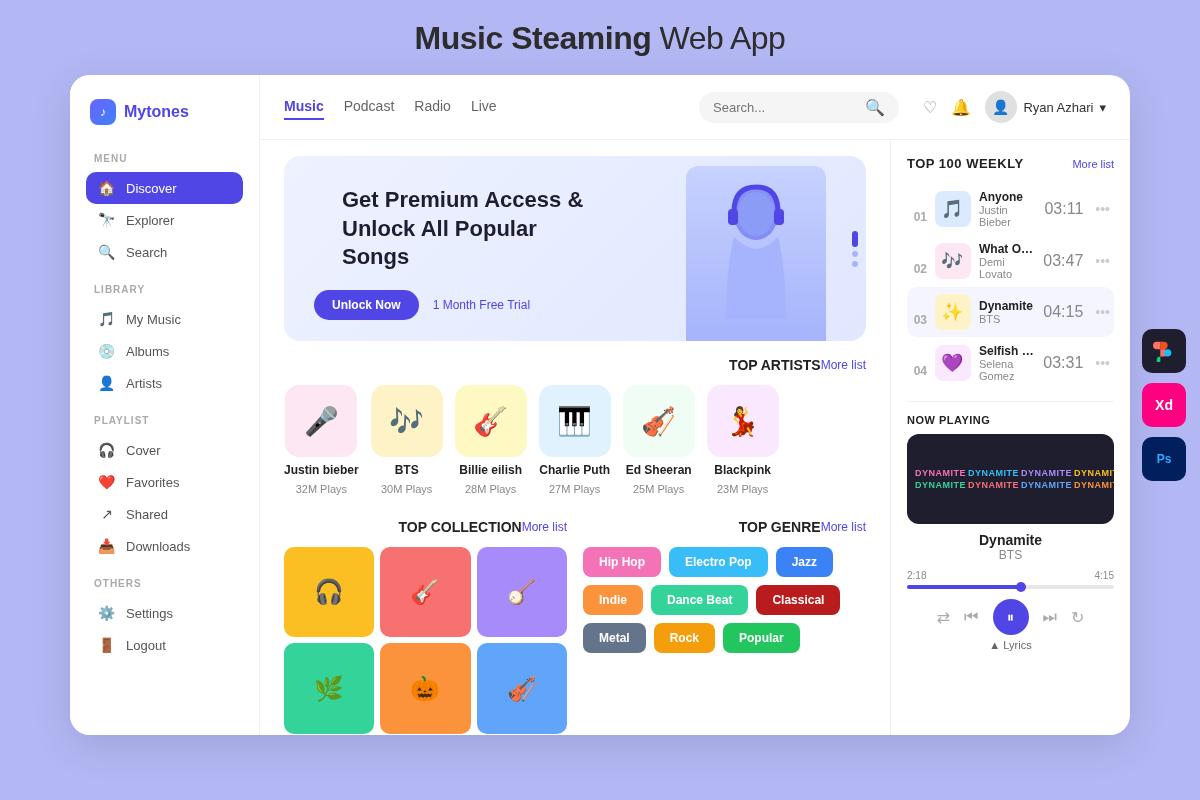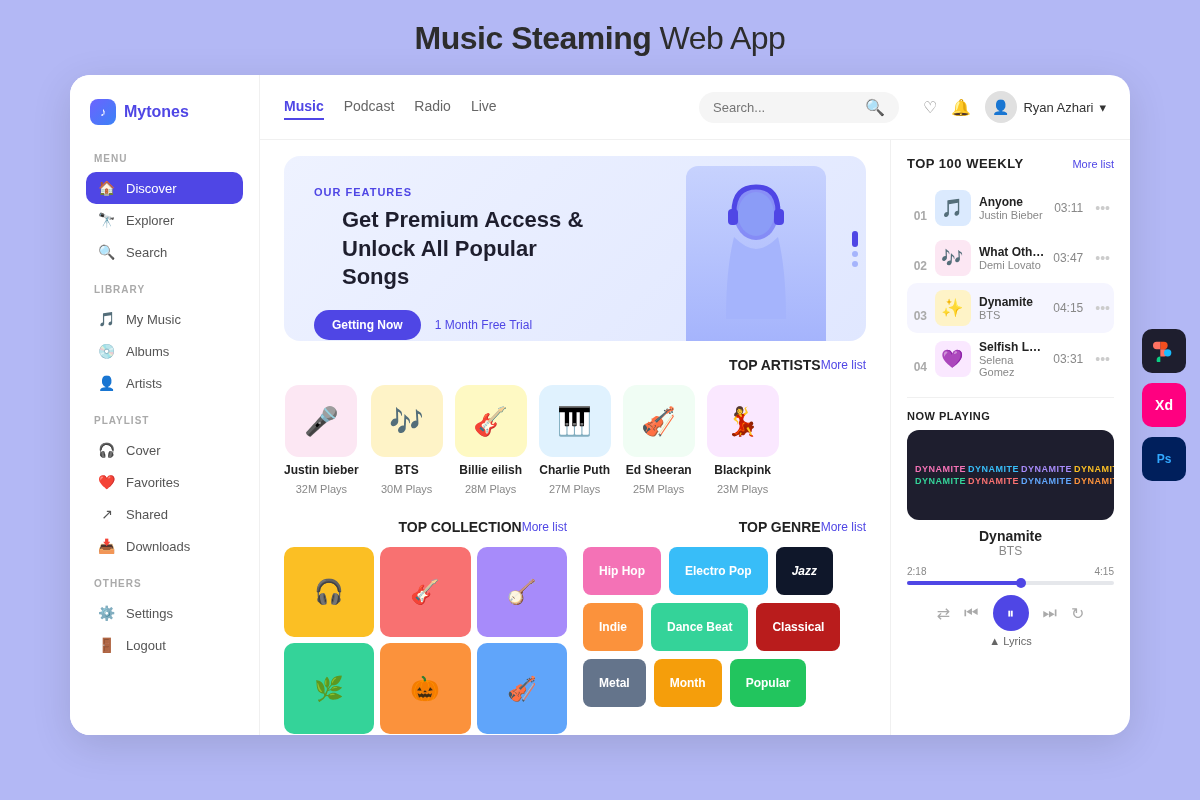--- a/index.html
+++ b/index.html
@@ -189,21 +189,21 @@
     .genre-section { flex: 1; }
     .collection-grid { display: grid; grid-template-columns: repeat(3, 1fr); gap: 6px; }
     .collection-item {
       width: 100%; aspect-ratio: 1;
       border-radius: 10px; overflow: hidden;
       display: flex; align-items: center; justify-content: center;
       font-size: 24px;
     }
     .genre-tags { display: flex; flex-wrap: wrap; gap: 8px; }
     .genre-tag {
-      padding: 17px 16px; border-radius: 8px;
+      padding: 8px 16px; border-radius: 8px;
       font-size: 12px; font-weight: 600; color: white;
       cursor: pointer;
     }
     
     .right-panel {
       width: 240px; min-width: 240px;
       border-left: 1px solid #f0f0f0;
       padding: 16px; display: flex; flex-direction: column;
       overflow-y: auto;
     }
@@ -219,21 +219,21 @@
     }
     .track-num { font-size: 12px; color: #aaa; width: 16px; text-align: right; font-weight: 700; margin-top: 16px; }
     .track-thumb {
       width: 36px; height: 36px; border-radius: 8px;
       overflow: hidden; display: flex; align-items: center; justify-content: center;
       font-size: 18px; background: #e5e7eb;
     }
     .track-info { flex: 1; min-width: 0; }
     .track-name { font-size: 12px; font-weight: 600; color: #222; white-space: nowrap; overflow: hidden; text-overflow: ellipsis; }
     .track-artist { font-size: 11px; color: #888; }
-    .track-duration { font-size: 12px; color: #888; margin-left: auto; white-space: nowrap; }
+    .track-duration { font-size: 16px; color: #888; margin-left: auto; white-space: nowrap; }
     .track-dots { color: #ccc; font-size: 14px; margin-left: 4px; cursor: pointer; }
     
     .now-playing-section { margin-top: 12px; border-top: 1px solid #f0f0f0; padding-top: 12px; }
     .now-playing-label { font-size: 11px; font-weight: 800; color: #222; letter-spacing: 0.5px; margin-bottom: 8px; }
     .np-cover {
       width: 100%; height: 90px; border-radius: 12px;
       background: #1e1e2e;
       display: flex; align-items: center; justify-content: center;
       overflow: hidden; margin-bottom: 8px;
       position: relative;
@@ -383,24 +383,23 @@
             <span>▾</span>
           </div>
         </div>
       </nav>
 
       <div class="content-area">
 
         <div class="center-panel">
 
           <div class="hero-banner">
-            <div class="hero-tag">OUR FEATURES</div>
             <div class="hero-title">Get Premium Access &amp; Unlock All Popular Songs</div>
             <div class="hero-buttons">
-              <button class="btn-primary">Getting Now</button>
+              <button class="btn-primary">Unlock Now</button>
               <button class="btn-secondary">1 Month Free Trial</button>
             </div>
             <div class="hero-image">
               <div class="hero-person">
                 <svg viewBox="0 0 100 150" width="100" height="150">
 
                   <ellipse cx="50" cy="35" rx="22" ry="26" fill="#6366f1" opacity="0.6"></ellipse>
                   <ellipse cx="50" cy="35" rx="18" ry="22" fill="#8b9cf7"></ellipse>
 
                   <path d="M28 33 Q28 8 50 8 Q72 8 72 33" stroke="#4f46e5" stroke-width="5" fill="none"></path>
@@ -473,26 +472,26 @@
             </div>
 
             <div class="genre-section">
               <div class="section-header">
                 <span class="section-title">TOP GENRE</span>
                 <span class="section-more">More list</span>
               </div>
               <div class="genre-tags" id="genre-tags">
                   <span class="genre-tag" style="background: rgb(244, 114, 182);">Hip Hop</span>
                   <span class="genre-tag" style="background: rgb(56, 189, 248);">Electro Pop</span>
-                  <span class="genre-tag" style="background: #0f172a; font-style: italic;">Jazz</span>
+                  <span class="genre-tag" style="background: #3b82f6;">Jazz</span>
                   <span class="genre-tag" style="background: rgb(251, 146, 60);">Indie</span>
                   <span class="genre-tag" style="background: rgb(52, 211, 153);">Dance Beat</span>
                   <span class="genre-tag" style="background: #b91c1c;">Classical</span>
                   <span class="genre-tag" style="background: rgb(100, 116, 139);">Metal</span>
-                  <span class="genre-tag" style="background: rgb(245, 158, 11);">Month</span>
+                  <span class="genre-tag" style="background: rgb(245, 158, 11);">Rock</span>
                   <span class="genre-tag" style="background: rgb(34, 197, 94);">Popular</span>
                 </div>
             </div>
           </div>
         </div>
 
         <div class="right-panel">
           <div class="top100-header">
             <span class="top100-title">TOP 100 WEEKLY</span>
             <span class="top100-more">More list</span>

